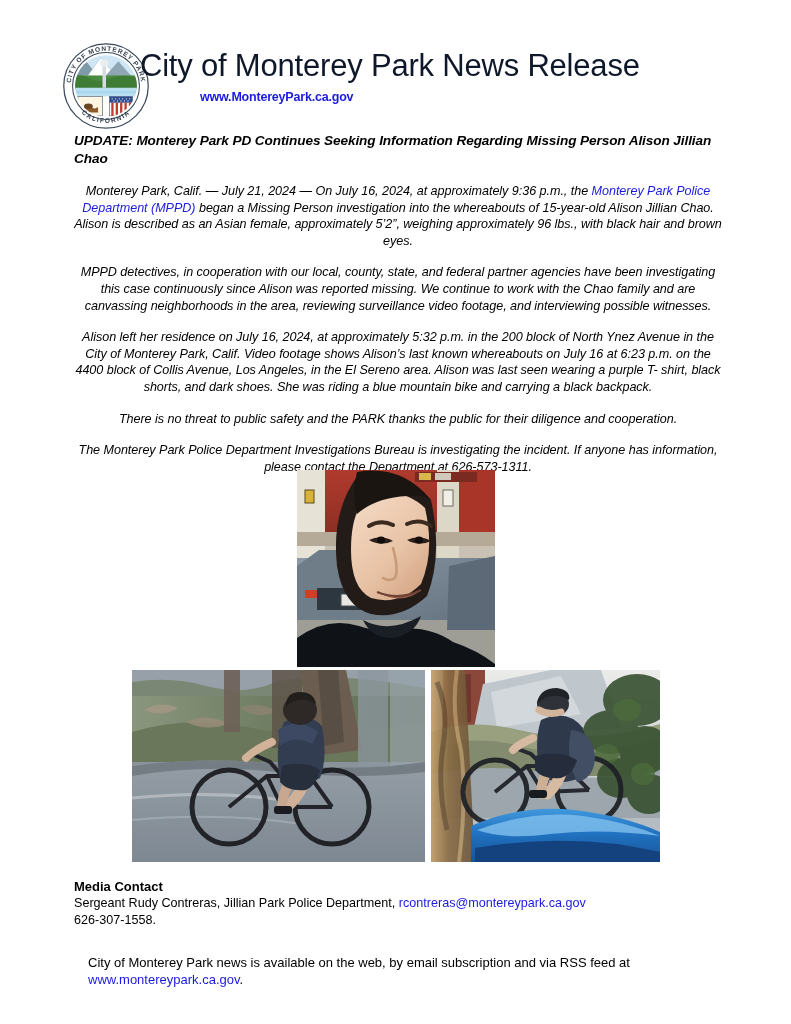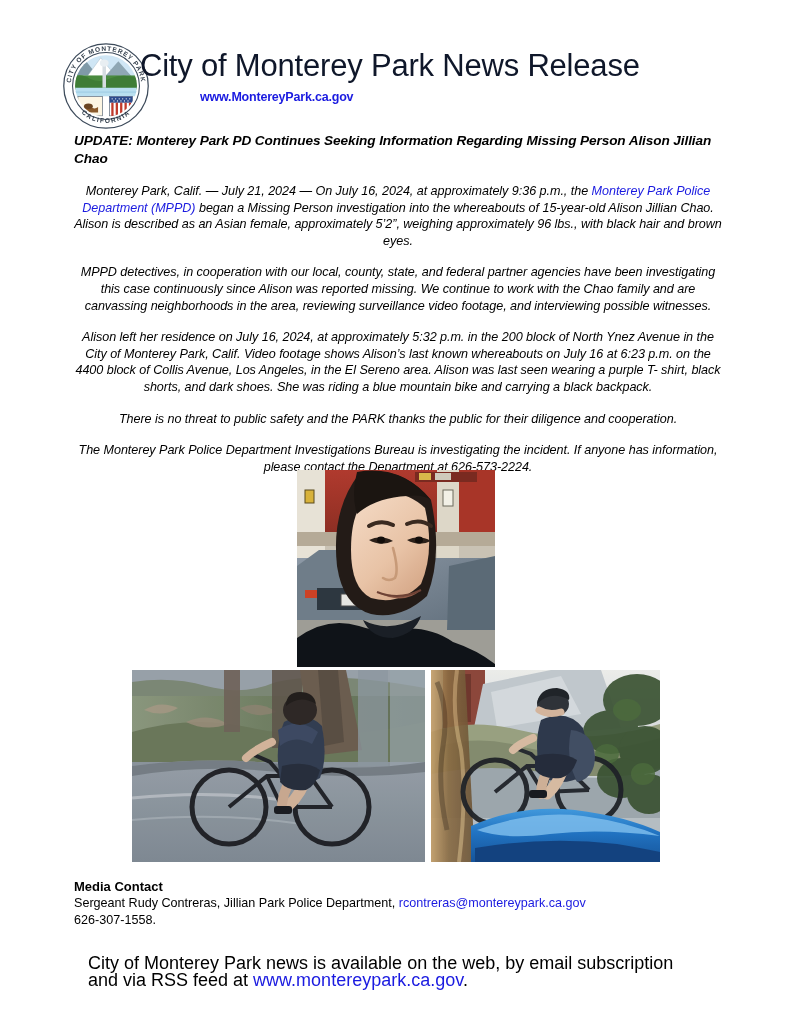--- a/index.html
+++ b/index.html
@@ -132,21 +132,21 @@
   }
   .media-contact .mc-title {
     font-weight: bold;
     font-size: 13px;
   }
   .footer-note {
     position: absolute;
     left: 88px;
     top: 955px;
     width: 620px;
-    font-size: 18px;
+    font-size: 13px;
     line-height: 16.6px;
   }
 </style>
 </head>
 <body>
 
 <div class="page">
 
   <div class="header">
 
@@ -220,21 +220,21 @@
     <p class="para">
       <span>Monterey Park, Calif. — July 21, 2024 — On July 16, 2024, at approximately 9:36 p.m., the </span><a class="link" href="#">Monterey Park Police Department (MPPD)</a><span> began a Missing Person investigation into the whereabouts of 15-year-old Alison Jillian Chao. Alison is described as an Asian female, approximately 5’2”, weighing approximately 96 lbs., with black hair and brown eyes.</span>
     </p>
 
     <p class="para">MPPD detectives, in cooperation with our local, county, state, and federal partner agencies have been investigating this case continuously since Alison was reported missing. We continue to work with the Chao family and are canvassing neighborhoods in the area, reviewing surveillance video footage, and interviewing possible witnesses.</p>
 
     <p class="para">Alison left her residence on July 16, 2024, at approximately 5:32 p.m. in the 200 block of North Ynez Avenue in the City of Monterey Park, Calif. Video footage shows Alison’s last known whereabouts on July 16 at 6:23 p.m. on the 4400 block of Collis Avenue, Los Angeles, in the El Sereno area. Alison was last seen wearing a purple T- shirt, black shorts, and dark shoes. She was riding a blue mountain bike and carrying a black backpack.</p>
 
     <p class="para">There is no threat to public safety and the PARK thanks the public for their diligence and cooperation.</p>
 
-    <p class="para">The Monterey Park Police Department Investigations Bureau is investigating the incident. If anyone has information, please contact the Department at 626-573-2224.</p>
+    <p class="para">The Monterey Park Police Department Investigations Bureau is investigating the incident. If anyone has information, please contact the Department at 626-573-1311.</p>
   </div>
 
   <div class="photo-portrait">
     <svg viewBox="0 0 198 197" preserveAspectRatio="none" xmlns="http://www.w3.org/2000/svg">
       <defs>
         <linearGradient id="wallG" x1="0" y1="0" x2="0" y2="1">
           <stop offset="0%" stop-color="#b03a2e"></stop>
           <stop offset="55%" stop-color="#9e3428"></stop>
           <stop offset="100%" stop-color="#8d2f24"></stop>
         </linearGradient>

